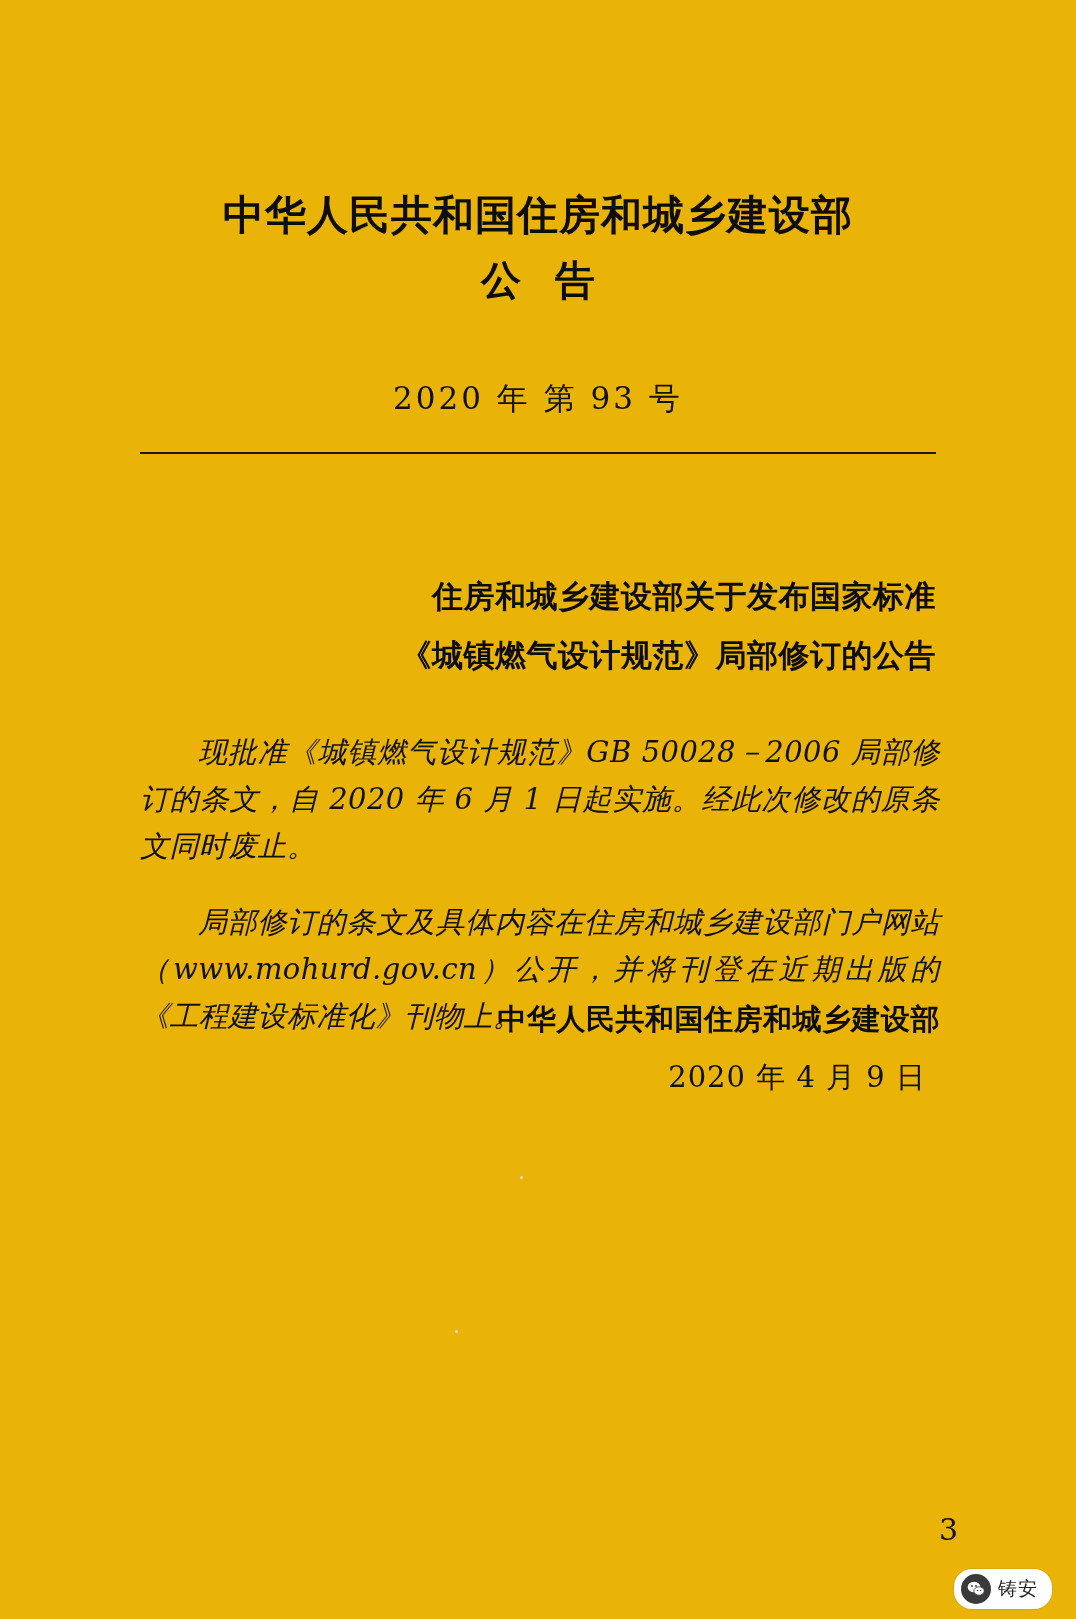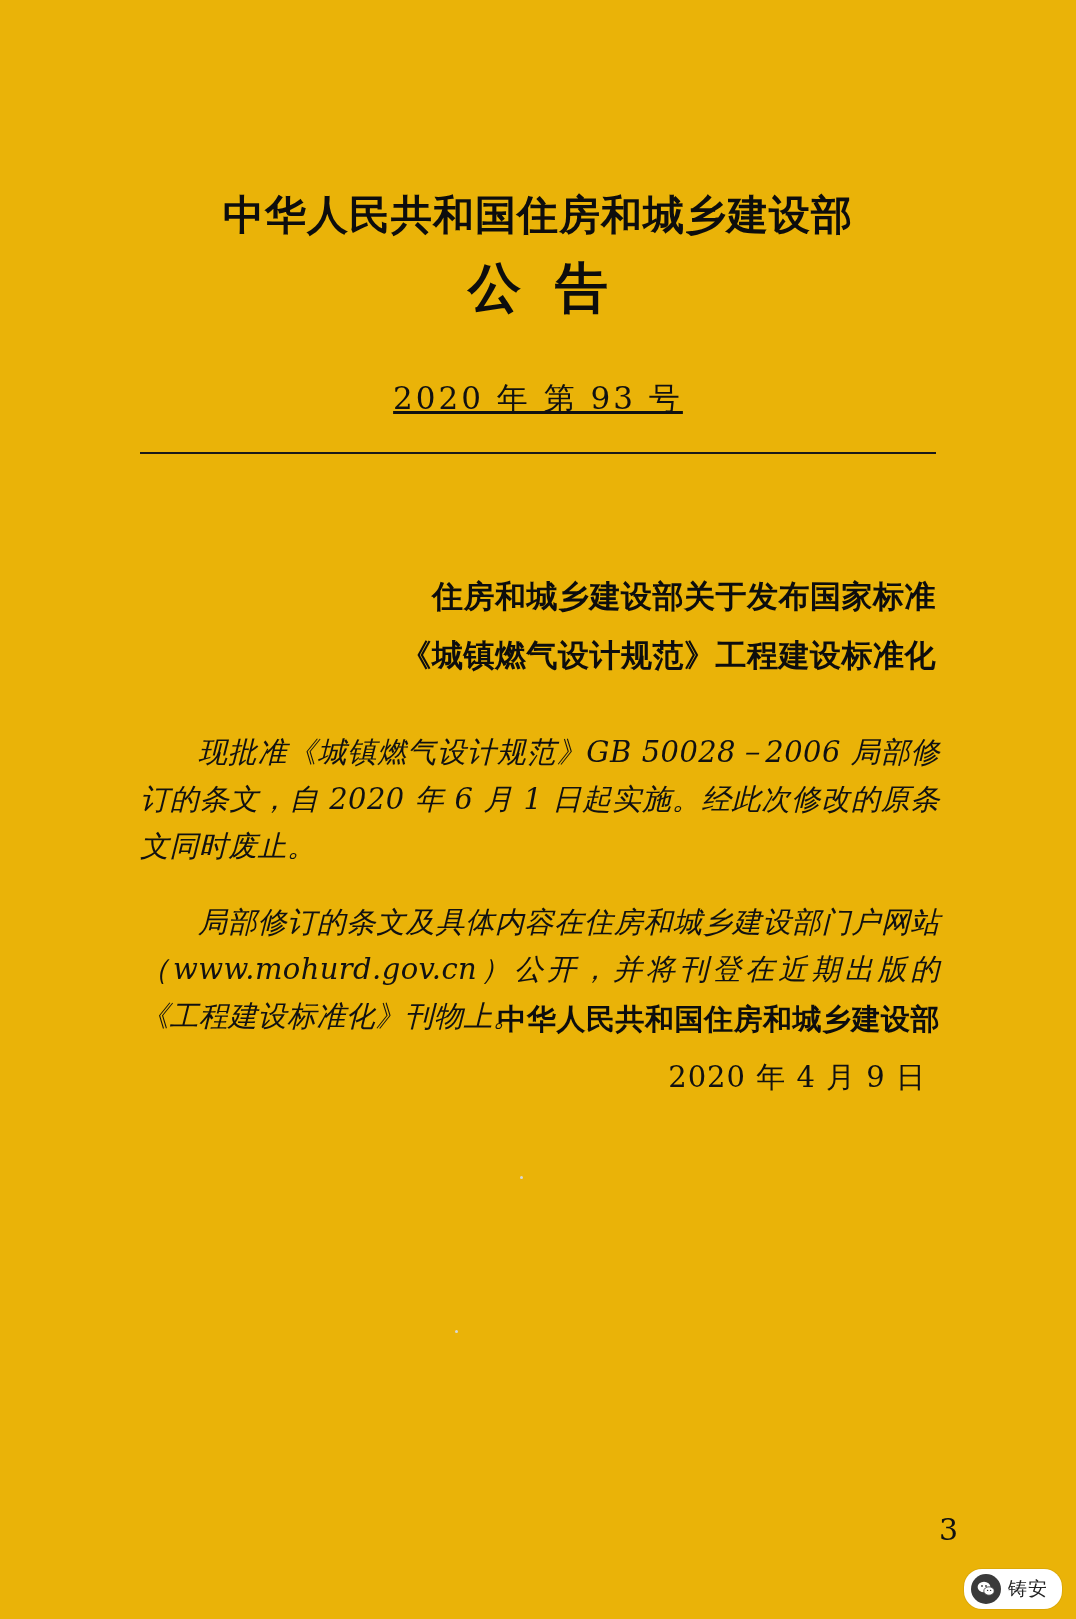--- a/index.html
+++ b/index.html
@@ -34,39 +34,38 @@
     font-family: "DejaVu Sans", "Liberation Sans", sans-serif;
     font-weight: bold;
     font-size: 41px;
     letter-spacing: 1px;
     line-height: 1.25;
     color: #0d0d0d;
   }
   .masthead-sub {
     font-family: "DejaVu Sans", "Liberation Sans", sans-serif;
     font-weight: bold;
-    font-size: 53px;
+    font-size: 40px;
     letter-spacing: 34px;
     text-indent: 34px;
     margin-top: 12px;
     color: #0d0d0d;
   }
 
   
   .issue-line {
     position: absolute;
     left: 0;
     right: 0;
     top: 378px;
     text-align: center;
     font-family: "DejaVu Serif", "Liberation Serif", serif;
     font-size: 31px;
     letter-spacing: 3px;
     color: #111111;
-    text-decoration: underline;
   }
 
   
   .rule {
     position: absolute;
     left: 140px;
     width: 796px;
     top: 452px;
     height: 0;
     border-top: 2px solid #1a1a1a;
@@ -138,21 +137,21 @@
     right: 118px;
     bottom: 72px;
     font-family: "DejaVu Serif", "Liberation Serif", serif;
     font-size: 30px;
     color: #111111;
   }
 
   
   .watermark {
     position: absolute;
-    right: 14px;
+    right: 24px;
     bottom: 10px;
     display: flex;
     align-items: center;
     gap: 7px;
     background: #ffffff;
     border-radius: 18px;
     padding: 5px 14px 5px 7px;
     box-shadow: 0 0 0 1px rgba(0,0,0,0.06);
   }
   .wm-logo {
@@ -189,21 +188,21 @@
     <div class="masthead-title">中华人民共和国住房和城乡建设部</div>
     <div class="masthead-sub">公告</div>
   </div>
 
   <div class="issue-line">2020 年   第 93 号</div>
 
   <div class="rule"></div>
 
   <div class="doc-title">
     <div>住房和城乡建设部关于发布国家标准</div>
-    <div>《城镇燃气设计规范》工程建设标准化</div>
+    <div>《城镇燃气设计规范》局部修订的公告</div>
   </div>
 
   <div class="body-block">
     <p class="para">现批准《城镇燃气设计规范》GB 50028－2006 局部修订的条文，自 2020 年 6 月 1 日起实施。经此次修改的原条文同时废止。</p>
     <p class="para">局部修订的条文及具体内容在住房和城乡建设部门户网站（www.mohurd.gov.cn）公开，并将刊登在近期出版的《工程建设标准化》刊物上。</p>
   </div>
 
   <div class="signature">
     <div class="sign-org">中华人民共和国住房和城乡建设部</div>
     <div class="sign-date">2020 年 4 月 9 日</div>

